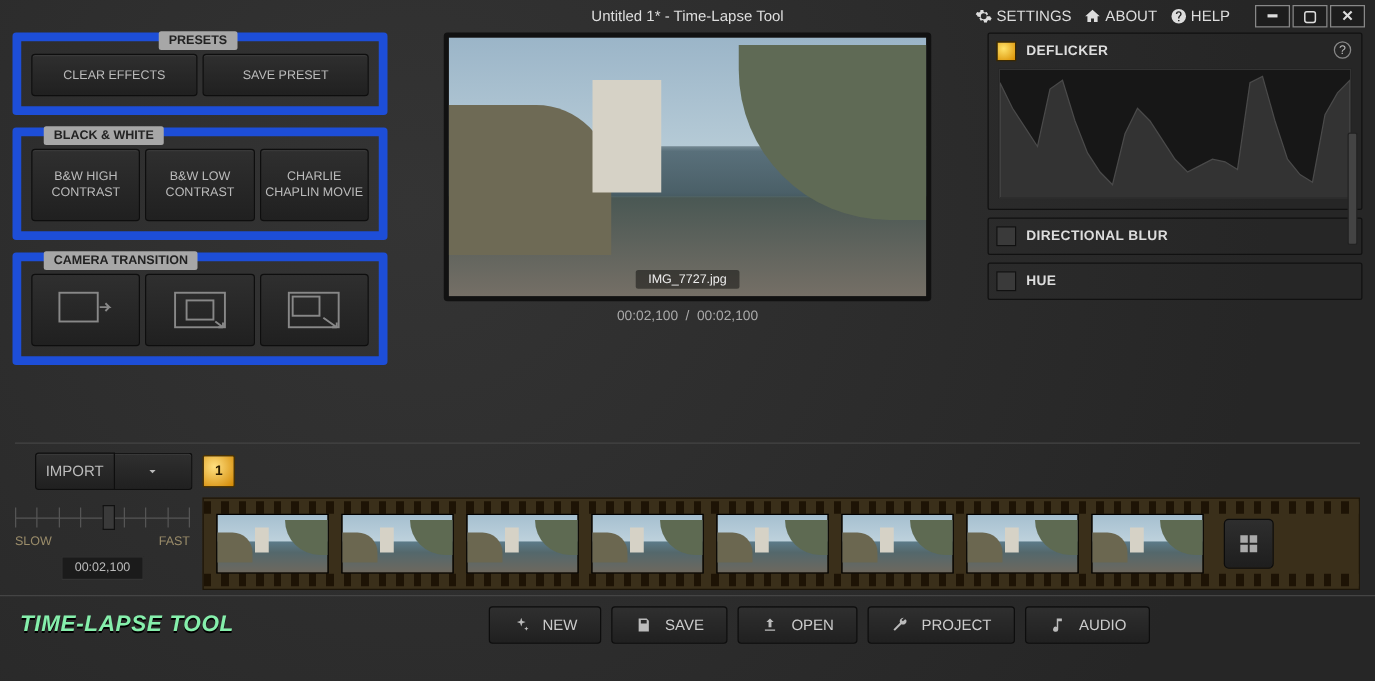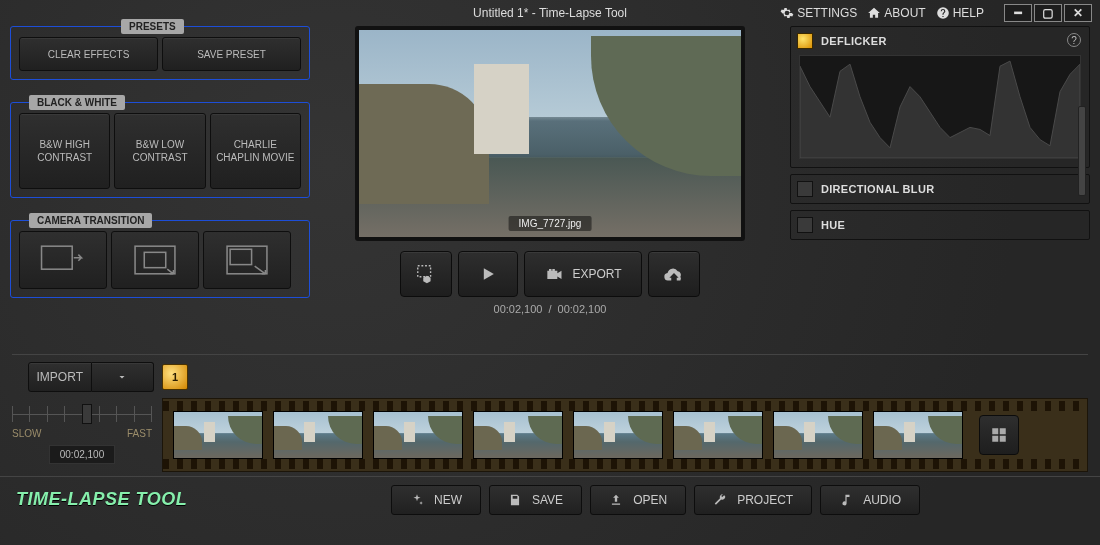--- a/index.html
+++ b/index.html
@@ -9,26 +9,26 @@
 .top-menu .mitem{display:flex;align-items:center;gap:3px;color:#ddd;cursor:pointer}
 .top-menu svg{width:14px;height:14px;fill:#ddd}
 .winctrl{display:flex;gap:2px;margin-left:10px}
 .winbtn{width:28px;height:18px;border:1px solid #888;background:#1d1d1d;color:#ddd;display:flex;align-items:center;justify-content:center;font-size:12px;font-weight:bold;cursor:pointer}
 
 .main{display:flex;height:320px;padding:0 10px;gap:8px}
 .col-left{width:300px;flex:none}
 .col-center{flex:1;display:flex;flex-direction:column;align-items:center}
 .col-right{width:300px;flex:none}
 
-.group{position:relative;border:1px solid #1d4ed8;border-radius:3px;margin-bottom:22px;padding:10px 8px 8px}
+.group{position:relative;border:7px solid #1d4ed8;border-radius:3px;margin-bottom:10px;padding:10px 8px 8px}
 .group-label{position:absolute;top:-8px;left:12px;background:#a7a7a7;color:#222;font-size:10px;font-weight:bold;padding:2px 8px;border-radius:2px}
 .group-label.left-tag{left:18px}
 .btnrow{display:flex;gap:4px}
 .pbtn{flex:1;height:34px;background:linear-gradient(#2f2f2f,#202020);border:1px solid #0e0e0e;border-radius:3px;color:#bbb;font-size:10px;display:flex;align-items:center;justify-content:center;text-align:center;cursor:pointer;box-shadow:inset 0 1px 0 rgba(255,255,255,.05)}
-.pbtn.tall{height:76px;flex-direction:column;line-height:1.3}
+.pbtn.tall{height:58px;flex-direction:column;line-height:1.3}
 .camsq{width:88px;height:58px;background:linear-gradient(#2f2f2f,#202020);border:1px solid #0e0e0e;border-radius:3px;display:flex;align-items:center;justify-content:center;cursor:pointer}
 .camsq svg{width:46px;height:34px}
 
 .preview{width:390px;height:215px;border:4px solid #111;border-radius:3px;position:relative;overflow:hidden;background:linear-gradient(to bottom,#9bb5c8 0%,#b5cad6 42%,#5c7a88 44%,#65828d 60%,#4a5854 62%,#756f66 100%)}
 .preview::before{content:"";position:absolute;left:0;right:0;top:42%;height:40px;background:linear-gradient(to bottom,rgba(90,110,120,.7),rgba(70,90,98,.9))}
 .preview .bldg{position:absolute;left:115px;top:34px;width:55px;height:90px;background:#d6d2c6}
 .preview .hill-l{position:absolute;left:0;top:54px;width:130px;height:120px;background:#6e6a55;border-top-right-radius:60px}
 .preview .hill-r{position:absolute;right:0;top:6px;width:150px;height:140px;background:#5f6a55;border-bottom-left-radius:120px}
 .preview .fname{position:absolute;left:50%;transform:translateX(-50%);bottom:6px;background:rgba(0,0,0,.45);color:#eee;font-size:10px;padding:2px 10px;border-radius:2px}
 
@@ -166,44 +166,20 @@
     </div>
   </div>
 
   <div class="col-center">
     <div class="preview">
       <div class="hill-l"></div>
         <div class="hill-r"></div>
         <div class="bldg"></div>
       <div class="fname">IMG_7727.jpg</div>
     </div>
-    <div class="playrow">
-      <div class="playbtn pw-sm">
-        <svg width="22" height="22" viewBox="0 0 24 24">
-            <rect x="3" y="3" width="14" height="12" fill="none" stroke="#bbb" stroke-width="1.5" stroke-dasharray="2 2"></rect>
-            <path d="M9 20l4 2 4-2V16l-4-2-4 2z"></path>
-          </svg>
-      </div>
-      <div class="playbtn pw-md">
-        <svg width="20" height="20" viewBox="0 0 24 24">
-            <path d="M7 5v14l12-7z"></path>
-          </svg>
-      </div>
-      <div class="playbtn pw-lg">
-        <svg width="20" height="20" viewBox="0 0 24 24">
-            <path d="M4 8h12v10H4zM16 11l5-3v10l-5-3zM6 6h3v2H6zM10 6h3v2h-3z"></path>
-          </svg>
-        <span>EXPORT</span>
-      </div>
-      <div class="playbtn pw-sm">
-        <svg width="22" height="22" viewBox="0 0 24 24">
-            <path d="M19 15a4 4 0 0 0-3-6 6 6 0 0 0-11 2 4 4 0 0 0 1 8h3v-3H7l5-5 5 5h-2v3h4a4 4 0 0 0 0-4z"></path>
-          </svg>
-      </div>
-    </div>
     <div class="timecode">
       <span>00:02,100</span>
       <span>/</span>
       <span>00:02,100</span>
     </div>
   </div>
 
   <div class="col-right" style="position:relative">
     <div class="fx-panel">
       <div class="fx-head">

